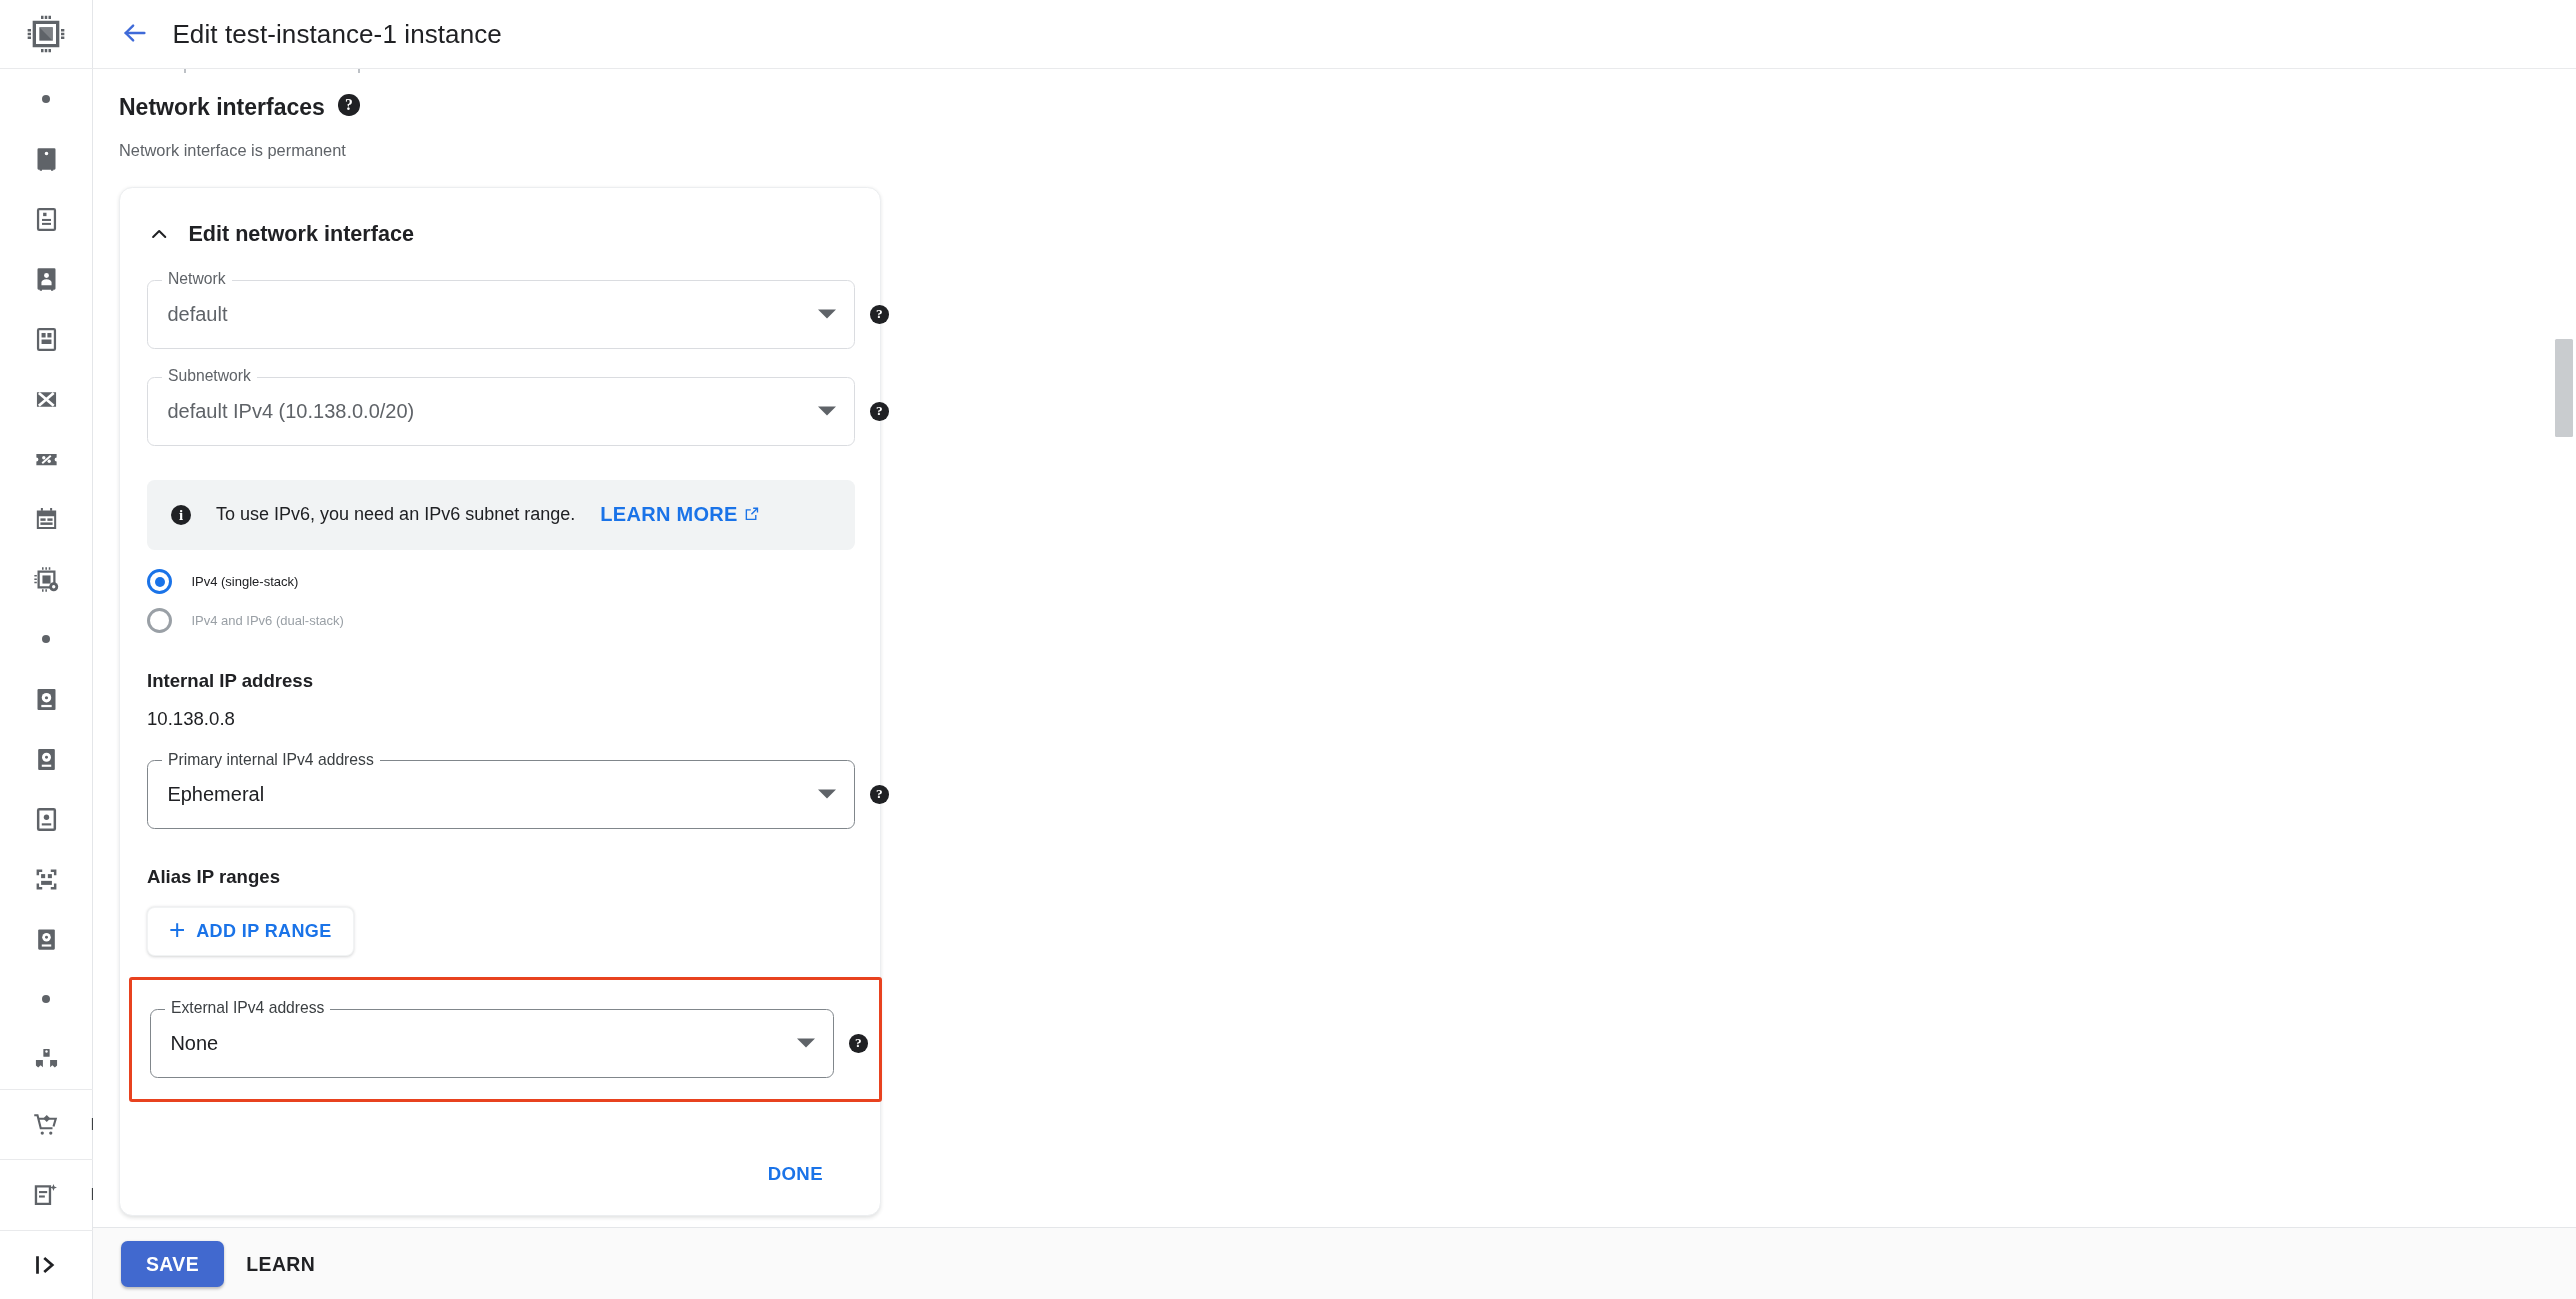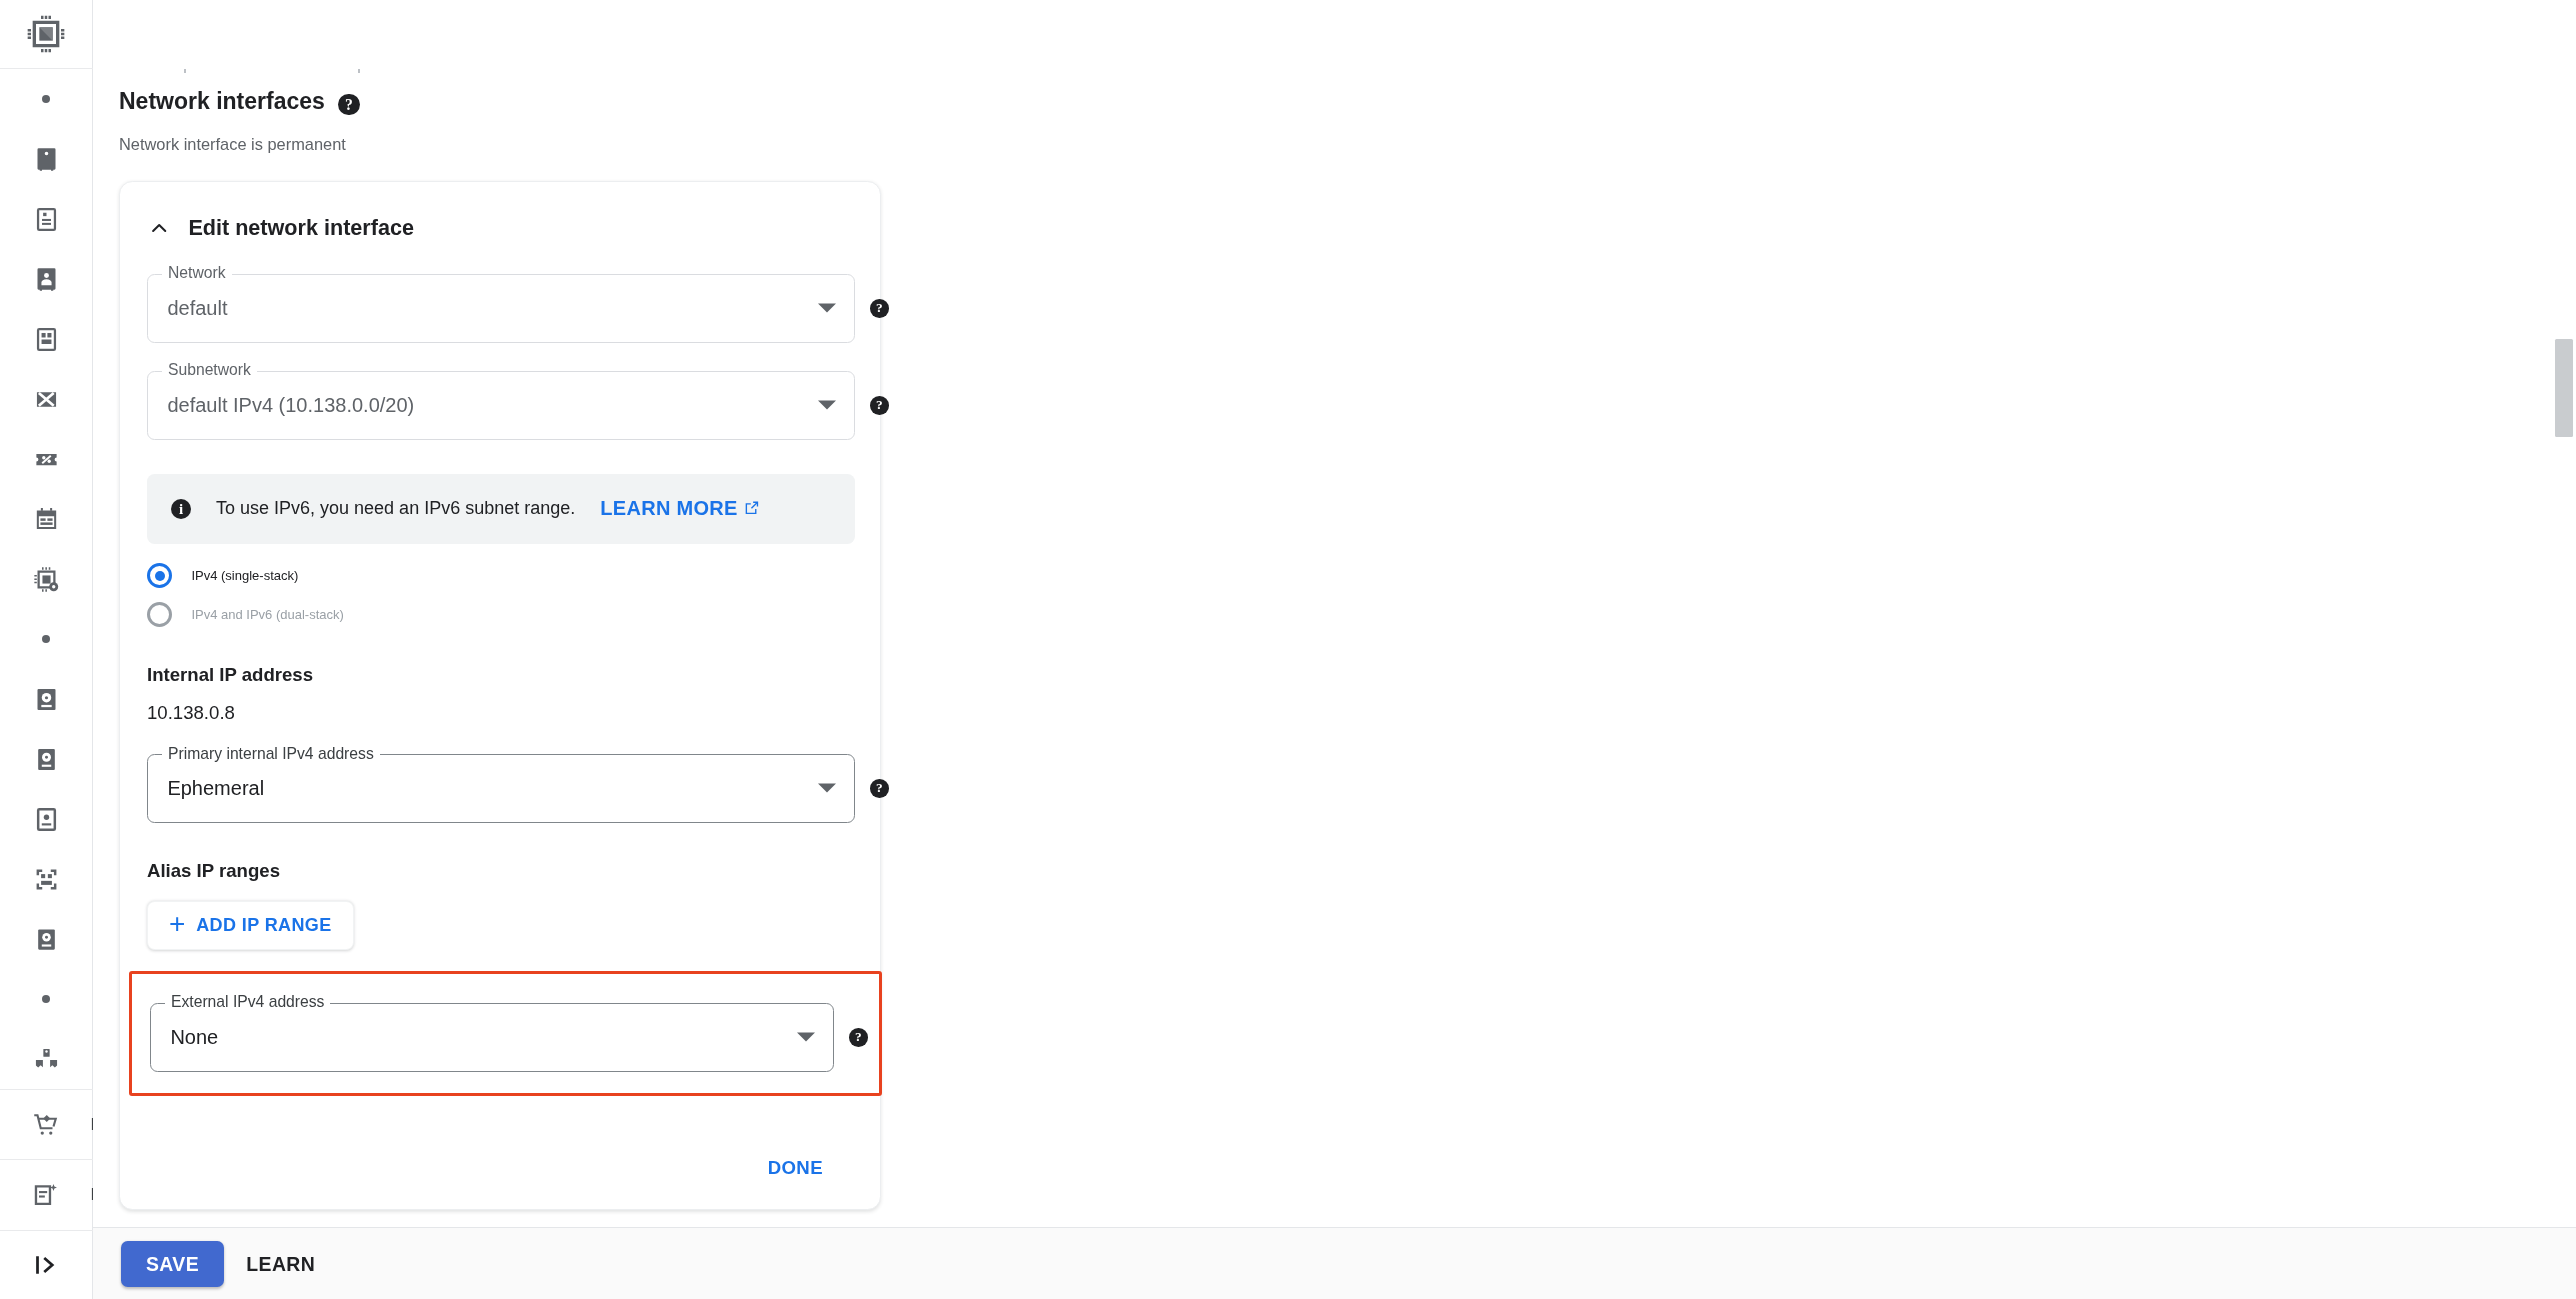--- a/index.html
+++ b/index.html
@@ -53,21 +53,21 @@
 
   .scrollarea {
     position: absolute; left: 0; top: 69px; width: 2483px; height: 1158px;
     background: #ffffff; overflow: hidden;
   }
   .content { position: relative; padding-left: 26px; }
 
   .ghost-row { height: 13.4px; position: relative; }
   .ghost-row i { position: absolute; top: -6px; width: 2.2px; height: 10.4px; background: #bdc1c6; }
 
-  .sect-title-row { display: flex; align-items: flex-end; gap: 13.4px; margin-top: 6px; }
+  .sect-title-row { display: flex; align-items: flex-start; gap: 13.4px; margin-top: 12px; }
   .sect-title { font-size: 23px; font-weight: bold; color: #202124; }
   .sect-sub { font-size: 16.4px; color: #5f6368; margin-top: 19.4px; }
 
   .help-dot {
     width: 18.6px; height: 18.6px; border-radius: 50%; background: #202124;
     color: #ffffff; font-size: 13.4px; font-weight: bold; line-height: 18.6px;
     text-align: center; font-family: "Liberation Serif", serif; flex: 0 0 18.6px;
   }
   .help-dot.lg { width: 21.6px; height: 21.6px; line-height: 21.6px; font-size: 15.7px; flex: 0 0 21.6px; }
 
@@ -373,20 +373,31 @@
         <svg width="30" height="30" viewBox="0 0 24 24" fill="none" stroke="#202124" stroke-width="2.2">
             <path d="M5.2 5v14"></path>
             <path d="M10.6 6.4 17 12l-6.4 5.6"></path>
           </svg>
       </span>
     </div>
   </div>
 
   <div class="right">
 
+    <div class="topbar">
+      <div class="back-btn">
+        <span>
+          <svg width="28" height="28" viewBox="0 0 24 24" fill="none" stroke="#3f6ad8" stroke-width="2.1" stroke-linecap="round" stroke-linejoin="round">
+              <path d="M20 12H4"></path>
+              <path d="M10.4 5.6 4 12l6.4 6.4"></path>
+            </svg>
+        </span>
+      </div>
+      <div class="page-title">Edit test-instance-1 instance</div>
+    </div>
 
     <div class="scrollarea">
       <div class="content">
 
         <div class="ghost-row">
           <i style="left:65px"></i>
             <i style="left:239px"></i>
         </div>
 
         <div class="sect-title-row">

